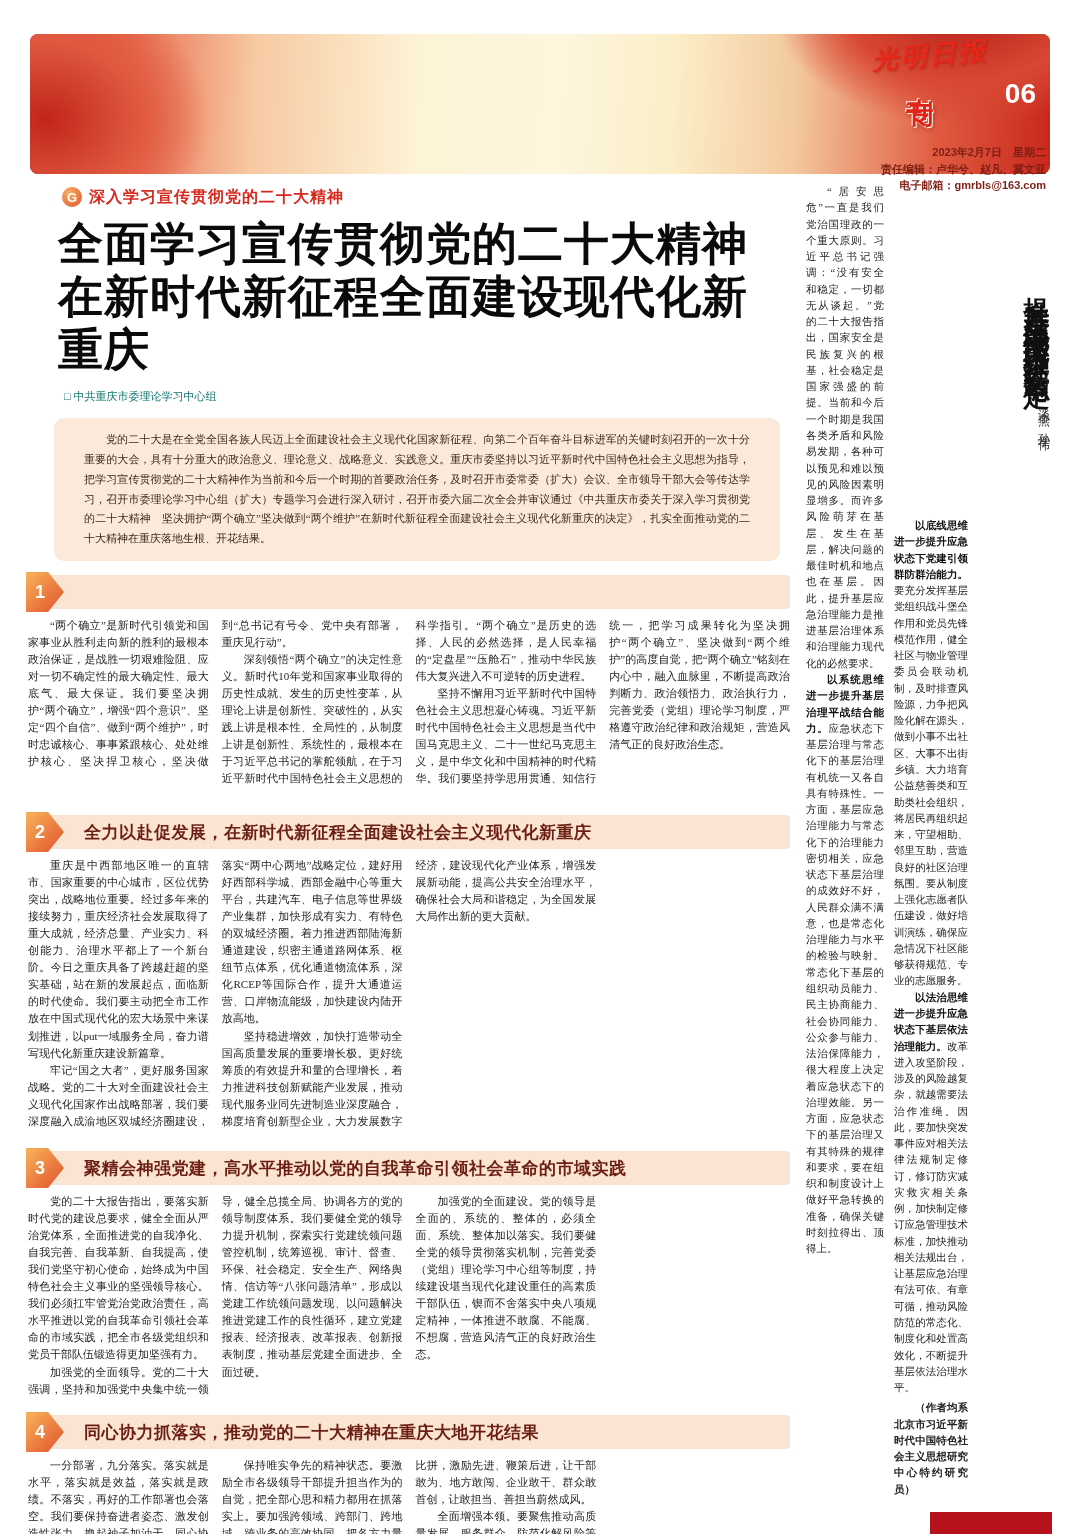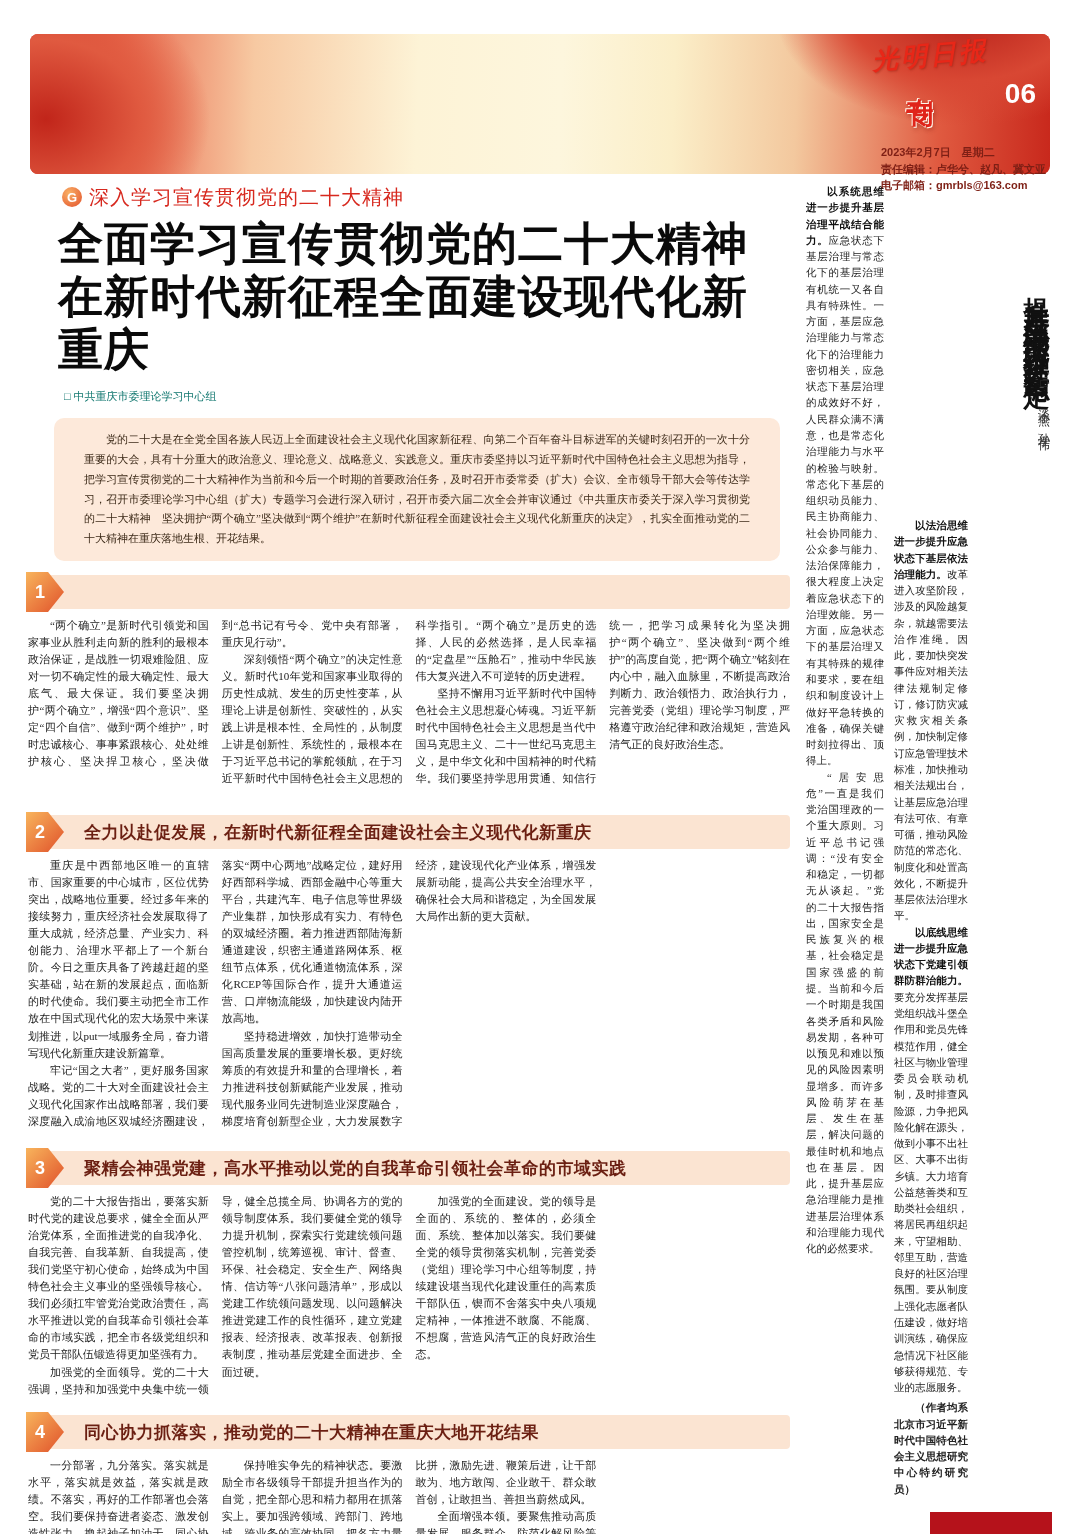--- a/index.html
+++ b/index.html
@@ -18,30 +18,30 @@
   .banner-title { position:absolute; left:22px; top:44px; z-index:3; font-family:"Liberation Sans","DejaVu Sans",sans-serif;
     font-size:46px; font-weight:900; letter-spacing:1px; color:#e0241a;
     text-shadow:-2px -2px 0 #fff8ec, 2px -2px 0 #fff8ec, -2px 2px 0 #fff8ec, 2px 2px 0 #fff8ec, 4px 5px 6px rgba(140,30,20,.45); }
   .banner-subtitle { position:absolute; left:872px; top:42px; z-index:3; writing-mode:vertical-rl;
     font-family:"Liberation Sans","DejaVu Sans",sans-serif; font-size:27px; font-weight:900; color:#e0241a; letter-spacing:4px;
     text-shadow:-1px -1px 0 #fff8ec, 1px 1px 0 #fff8ec, 2px 3px 4px rgba(140,30,20,.4); }
   .paper-logo { position:absolute; right:62px; top:4px; z-index:3; font-size:26px; font-weight:bold; font-style:italic;
     color:#e82718; letter-spacing:3px; transform:rotate(-5deg); text-shadow:1px 1px 2px rgba(120,20,10,.35); }
   .page-num { position:absolute; right:14px; top:44px; z-index:3; font-family:"Liberation Sans","DejaVu Sans",sans-serif;
     font-size:28px; font-weight:bold; color:#ffffff; }
-  .dateblock { position:absolute; right:34px; top:144px; z-index:5; text-align:left;
+  .dateblock { position:absolute; right:34px; top:144px; z-index:5; text-align:right;
     font-family:"Liberation Sans","DejaVu Sans",sans-serif; font-size:11px; font-weight:bold; color:#7e1f15; line-height:1.5; }
 
   
   .main { position:absolute; left:28px; top:186px; width:762px; }
   .kicker-row { display:flex; align-items:center; gap:7px; margin-left:34px; height:22px; }
   .g-icon { width:20px; height:20px; border-radius:50%; background:radial-gradient(circle at 35% 30%,#f9b066,#e2502a);
     color:#fff; font-family:"Liberation Sans",sans-serif; font-weight:bold; font-size:13px;
     display:flex; align-items:center; justify-content:center; }
-  .kicker { font-family:"Liberation Sans","DejaVu Sans",sans-serif; font-size:20px; font-weight:normal; color:#d7281e; letter-spacing:1px; }
+  .kicker { font-family:"Liberation Sans","DejaVu Sans",sans-serif; font-size:16px; font-weight:bold; color:#d7281e; letter-spacing:1px; }
   .headline { margin:10px 0 0 30px; font-size:45px; line-height:1.18; font-weight:900; color:#0a0a0a; letter-spacing:1px; }
   .byline { margin:12px 0 0 36px; font-size:11px; color:#0f766e; }
   .intro-box { margin:14px 10px 0 26px; background:#fde9da; border-radius:10px; padding:12px 30px;
     font-size:11px; line-height:1.8; color:#3c2a18; text-align:justify; }
   .intro-box p { text-indent:2em; }
 
   .sec { margin-top:14px; }
   .sec-head { position:relative; height:34px; background:#fbe4d2; border-radius:4px; display:flex; align-items:center; }
   .sec-num { position:absolute; left:-2px; top:-3px; width:38px; height:40px;
     clip-path:polygon(0 0,58% 0,100% 50%,58% 100%,0 100%);
@@ -142,32 +142,32 @@
       <div class="sec-body h-s4">
         <p>一分部署，九分落实。落实就是水平，落实就是效益，落实就是政绩。不落实，再好的工作部署也会落空。我们要保持奋进者姿态、激发创造性张力，撸起袖子加油干、同心协力抓落实，依靠团结奋斗创造新的伟业、开创新的辉煌，一步一个脚印把党的二十大作出的重大决策部署付诸行动、见之于成效。</p>
         <p>保持唯实争先的精神状态。要激励全市各级领导干部提升担当作为的自觉，把全部心思和精力都用在抓落实上。要加强跨领域、跨部门、跨地域、跨业务的高效协同，把各方力量充分调动起来，让人人成为“发动机”，开足马力，心往一处想、劲往一处使，形成推动工作落实的强大合力。要营造有利于干事创业、唯实争先的良好环境，加强比学赶超、赛马比拼，激励先进、鞭策后进，让干部敢为、地方敢闯、企业敢干、群众敢首创，让敢担当、善担当蔚然成风。</p>
         <p>全面增强本领。要聚焦推动高质量发展、服务群众、防范化解风险等增强实践本领，加强斗争精神和斗争本领养成，着眼强弱项、补短板，在经风雨、见世面中长才干、壮筋骨，切实提高推动党的二十大决策部署落地见效的能力水平。</p>
       </div>
     </div>
   </div>
 
   <div class="side">
     <div class="side-col1">
+      <p><span>“居安思危”一直是我们党治国理政的一个重大原则。习近平总书记强调：“没有安全和稳定，一切都无从谈起。”党的二十大报告指出，国家安全是民族复兴的根基，社会稳定是国家强盛的前提。当前和今后一个时期是我国各类矛盾和风险易发期，各种可以预见和难以预见的风险因素明显增多。而许多风险萌芽在基层、发生在基层，解决问题的最佳时机和地点也在基层。因此，提升基层应急治理能力是推进基层治理体系和治理能力现代化的必然要求。</span></p>
       <p><b class="subhead">以系统思维进一步提升基层治理平战结合能力。</b><span>应急状态下基层治理与常态化下的基层治理有机统一又各自具有特殊性。一方面，基层应急治理能力与常态化下的治理能力密切相关，应急状态下基层治理的成效好不好，人民群众满不满意，也是常态化治理能力与水平的检验与映射。常态化下基层的组织动员能力、民主协商能力、社会协同能力、公众参与能力、法治保障能力，很大程度上决定着应急状态下的治理效能。另一方面，应急状态下的基层治理又有其特殊的规律和要求，要在组织和制度设计上做好平急转换的准备，确保关键时刻拉得出、顶得上。</span></p>
-      <p><span>“居安思危”一直是我们党治国理政的一个重大原则。习近平总书记强调：“没有安全和稳定，一切都无从谈起。”党的二十大报告指出，国家安全是民族复兴的根基，社会稳定是国家强盛的前提。当前和今后一个时期是我国各类矛盾和风险易发期，各种可以预见和难以预见的风险因素明显增多。而许多风险萌芽在基层、发生在基层，解决问题的最佳时机和地点也在基层。因此，提升基层应急治理能力是推进基层治理体系和治理能力现代化的必然要求。</span></p>
     </div>
     <div class="side-right">
       <div class="side-title-block">
         <div class="side-title">提升基层应急治理能力</div>
         <div class="side-title">维护社会安全稳定</div>
         <div class="side-authors">□ 谈小燕　孙学伟</div>
       </div>
       <div class="side-cols">
+        <p><b class="subhead">以底线思维进一步提升应急状态下党建引领群防群治能力。</b><span>要充分发挥基层党组织战斗堡垒作用和党员先锋模范作用，健全社区与物业管理委员会联动机制，及时排查风险源，力争把风险化解在源头，做到小事不出社区、大事不出街乡镇。大力培育公益慈善类和互助类社会组织，将居民再组织起来，守望相助、邻里互助，营造良好的社区治理氛围。要从制度上强化志愿者队伍建设，做好培训演练，确保应急情况下社区能够获得规范、专业的志愿服务。</span></p>
         <p><b class="subhead">以法治思维进一步提升应急状态下基层依法治理能力。</b><span>改革进入攻坚阶段，涉及的风险越复杂，就越需要法治作准绳。因此，要加快突发事件应对相关法律法规制定修订，修订防灾减灾救灾相关条例，加快制定修订应急管理技术标准，加快推动相关法规出台，让基层应急治理有法可依、有章可循，推动风险防范的常态化、制度化和处置高效化，不断提升基层依法治理水平。</span></p>
-        <p><b class="subhead">以底线思维进一步提升应急状态下党建引领群防群治能力。</b><span>要充分发挥基层党组织战斗堡垒作用和党员先锋模范作用，健全社区与物业管理委员会联动机制，及时排查风险源，力争把风险化解在源头，做到小事不出社区、大事不出街乡镇。大力培育公益慈善类和互助类社会组织，将居民再组织起来，守望相助、邻里互助，营造良好的社区治理氛围。要从制度上强化志愿者队伍建设，做好培训演练，确保应急情况下社区能够获得规范、专业的志愿服务。</span></p>
         <p class="side-credit">（作者均系北京市习近平新时代中国特色社会主义思想研究中心特约研究员）</p>
       </div>
     </div>
   </div>
 
   <div class="bottom-red-bar"></div>
 
 </div>
 
 </body></html>

